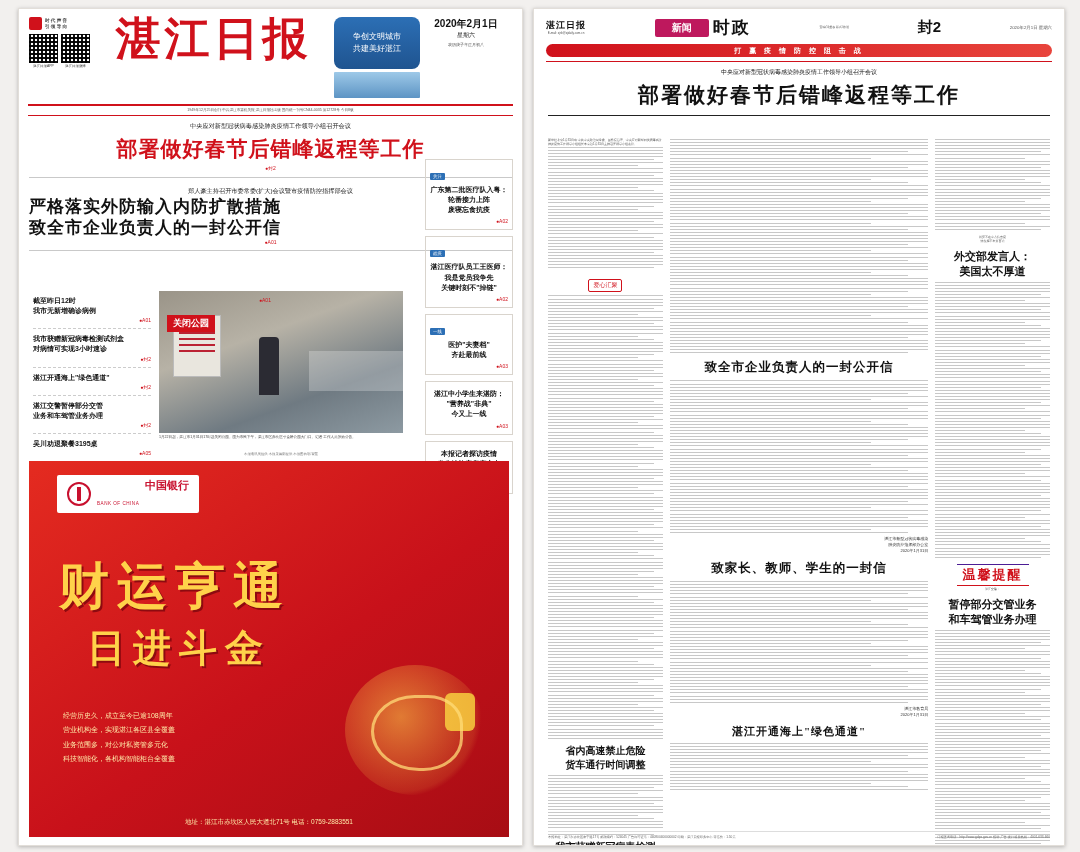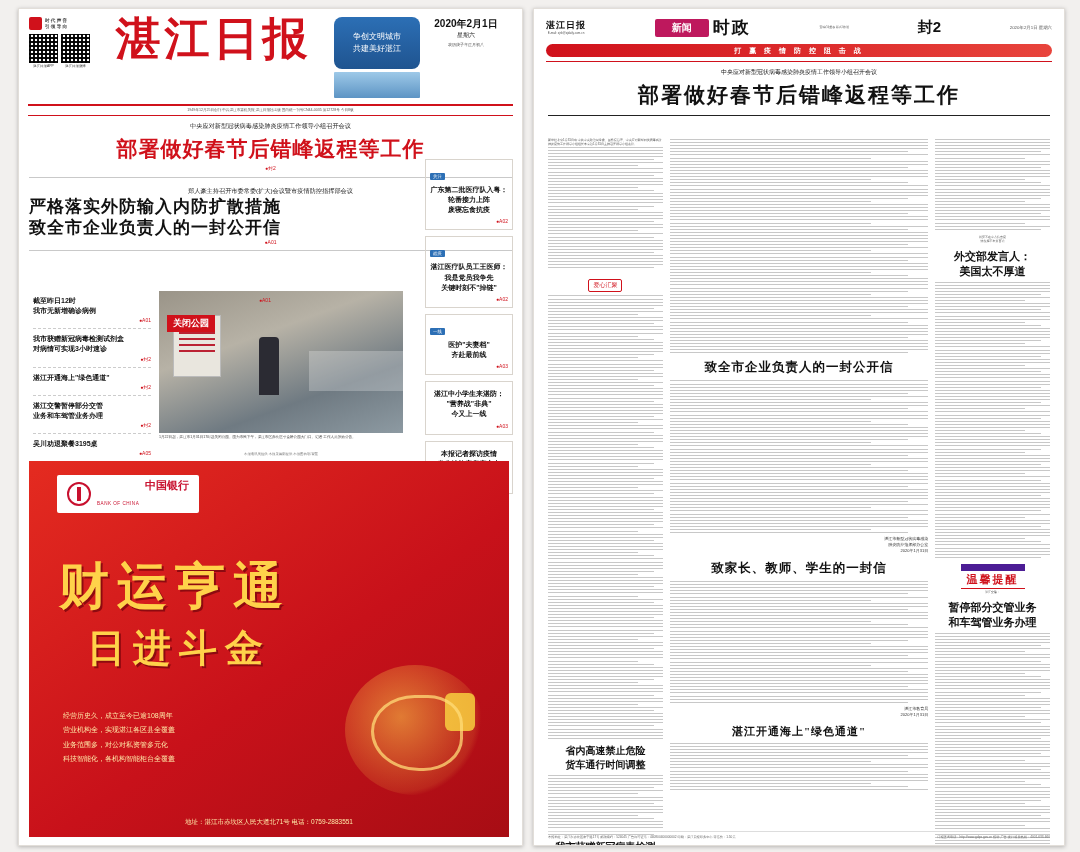--- a/index.html
+++ b/index.html
@@ -109,21 +109,21 @@
   .hr-thin{height:1px;background:#222;margin:6px 14px 0;}
 
   .cols{position:absolute;left:14px;top:130px;right:14px;display:flex;gap:7px;}
   .col{flex:1;}
   .r-h2{font-family:"Liberation Serif",serif;font-size:15px;font-weight:bold;color:#111;text-align:center;letter-spacing:1px;margin:6px 0 4px;}
   .r-h3{font-family:"Liberation Serif",serif;font-size:12.5px;font-weight:bold;color:#111;text-align:center;letter-spacing:1px;margin:6px 0 4px;}
   .r-h4{font-family:"Liberation Serif",serif;font-size:10px;font-weight:bold;color:#111;text-align:center;margin:5px 0 3px;}
   .tagred{display:inline-block;color:#d0111b;border:1px solid #d0111b;font-size:6px;padding:1px 4px;border-radius:2px;}
   .tagline{text-align:center;margin:5px 0 3px;}
   .hdr-orn{text-align:center;margin:6px 0 2px;}
-  .hdr-orn span{display:inline-block;color:#d0111b;font-size:11px;font-weight:bold;border-top:7px solid #4c1d95;border-bottom:1px solid #d0111b;padding:1px 6px;letter-spacing:2px;}
+  .hdr-orn span{display:inline-block;color:#d0111b;font-size:13px;font-weight:bold;border-top:1px solid #4c1d95;border-bottom:1px solid #d0111b;padding:1px 6px;letter-spacing:2px;}
   .sign-r{font-size:4px;color:#333;text-align:right;line-height:1.5;margin-top:3px;}
   .r-foot{position:absolute;left:14px;right:14px;bottom:6px;font-size:3.2px;color:#666;
     display:flex;justify-content:space-between;border-top:1px solid #ddd;padding-top:3px;}
 </style>
 </head>
 <body>
 
 <div class="page">
 
   <div class="pg" id="leftpage">

